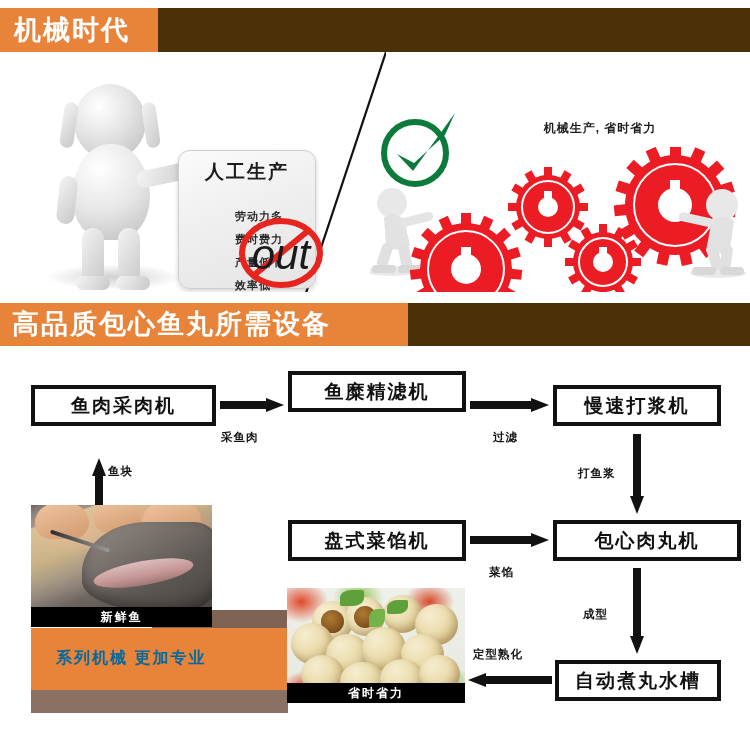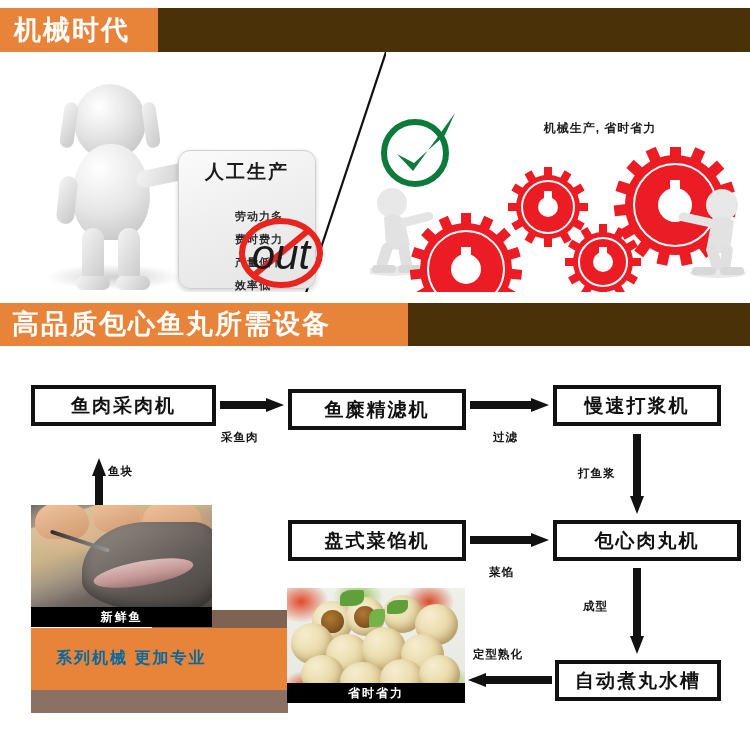--- a/index.html
+++ b/index.html
@@ -332,21 +332,21 @@
   </div>
 
   <div class="sec-banner">
     <div class="orange"></div>
     <div class="title">高品质包心鱼丸所需设备</div>
   </div>
 
   <div class="flow">
 
     <div class="fbox" style="left:31px;top:39px;width:185px;height:41px;">鱼肉采肉机</div>
-    <div class="fbox" style="left:288px;top:43px;width:178px;height:41px;">鱼糜精滤机</div>
+    <div class="fbox" style="left:288px;top:25px;width:178px;height:41px;">鱼糜精滤机</div>
     <div class="fbox" style="left:553px;top:39px;width:168px;height:41px;font-family:Liberation Serif, serif;">慢速打浆机</div>
 
     <div class="fbox" style="left:288px;top:174px;width:178px;height:41px;">盘式菜馅机</div>
     <div class="fbox" style="left:553px;top:174px;width:188px;height:41px;">包心肉丸机</div>
 
     <div class="fbox" style="left:555px;top:314px;width:166px;height:41px;">自动煮丸水槽</div>
 
     <div class="arrow-v up" style="left:92px;top:112px;height:52px;">
       <div class="shaft" style="top:16px;height:36px;"></div>
       <div class="head" style="top:0;"></div>
@@ -374,21 +374,21 @@
     <div class="arrow-h left" style="left:468px;top:327px;width:84px;">
       <div class="head" style="left:0;"></div>
       <div class="shaft" style="left:18px;width:66px;"></div>
     </div>
 
     <div class="flabel" style="left:108px;top:118px;">鱼块</div>
     <div class="flabel" style="left:221px;top:84px;">采鱼肉</div>
     <div class="flabel" style="left:493px;top:84px;">过滤</div>
     <div class="flabel" style="left:578px;top:120px;">打鱼浆</div>
     <div class="flabel" style="left:489px;top:219px;">菜馅</div>
-    <div class="flabel" style="left:583px;top:253px;font-family:Liberation Serif, serif;">成型</div>
+    <div class="flabel" style="left:583px;top:261px;font-family:Liberation Serif, serif;">成型</div>
     <div class="flabel" style="left:473px;top:301px;">定型熟化</div>
 
     <div class="band" style="left:152px;top:264px;width:136px;height:18px;background:#7e6352;"></div>
     <div class="band" style="left:31px;top:282px;width:257px;height:62px;background:#e8833a;"></div>
     <div class="band" style="left:31px;top:344px;width:257px;height:23px;background:#8a7163;"></div>
     <div class="band-text" style="left:56px;top:302px;">系列机械  更加专业</div>
 
     <div class="photo" style="left:31px;top:159px;width:181px;height:122px;">
       <div class="fish-img">
         <div class="hand" style="left:2%;top:-2%;width:30%;height:30%;"></div>

